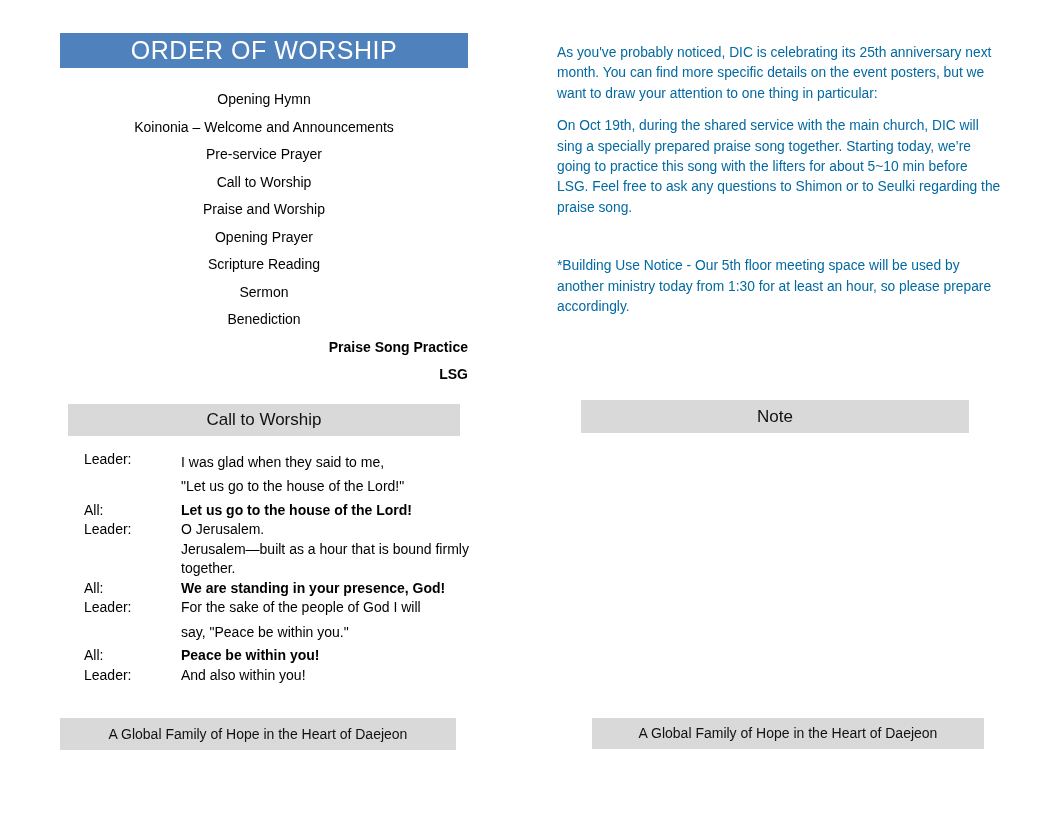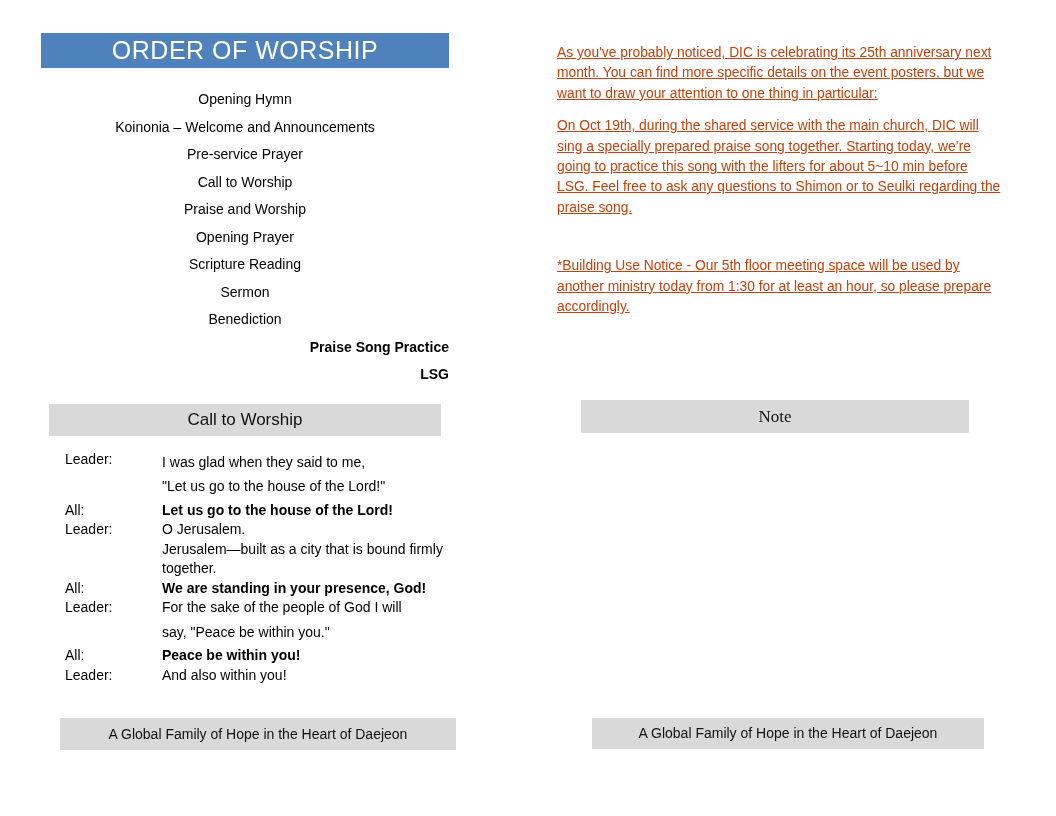--- a/index.html
+++ b/index.html
@@ -1,21 +1,21 @@
 <!DOCTYPE html>
 <html><head>
 <meta charset="utf-8">
 <style>
   html,body{margin:0;padding:0;}
   body{
     width:1056px;height:816px;background:#ffffff;position:relative;
     font-family:"Liberation Sans", sans-serif;color:#000;overflow:hidden;
   }
   .page-col{position:absolute;top:33px;}
-  #left-page{left:41px;width:408px;}
+  #left-page{left:60px;width:408px;}
   #right-page{left:557px;width:444px;}
   .page-banner{
     height:35px;background:#4F81BD;color:#fff;
     display:flex;align-items:center;justify-content:center;
     font-size:25px;letter-spacing:.5px;
   }
   
   .order-list{margin-top:18px;}
   .order-item{text-align:center;font-size:14px;line-height:27.5px;height:27.5px;}
   .bold{font-weight:bold;text-align:right;}
@@ -26,28 +26,28 @@
   
   .reading{margin-top:14px;margin-left:16px;}
   .rr-row{display:flex;font-size:14px;line-height:19.5px;}
   .rr-speaker{flex:none;width:97px;padding-left:8px;}
   .rr-text{white-space:nowrap;}
   .rr-first .rr-text div{line-height:24px;}
   .rr-row.gap-above{margin-top:3px;}
   .line-extra-gap{margin-top:5px;margin-bottom:4px;}
   
   .announce-heading{margin-top:19px;font-size:14px;font-weight:bold;color:#111;}
-  .announce-par{margin-top:10px;font-size:13.8px;line-height:20.4px;color:#c2410c;text-decoration:underline;}
+  .announce-par{margin-top:10px;font-size:13.8px;line-height:20.4px;color:#0369a1;}
   .announce-par.second{margin-top:12px;}
   .announce-par.notice{margin-top:38px;}
   
   .gray-bar{
     position:absolute;background:#D9D9D9;text-align:center;color:#111;
   }
-  #note-banner{left:581px;top:400px;width:388px;height:33px;line-height:33px;font-size:17px;font-family:Liberation Serif, serif;}
+  #note-banner{left:581px;top:400px;width:388px;height:33px;line-height:33px;font-size:17px;}
   #footer-left{left:60px;top:718px;width:396px;height:32px;line-height:32px;font-size:14px;}
   #footer-right{left:592px;top:718px;width:392px;height:31px;line-height:31px;font-size:14px;}
 </style>
 </head>
 <body>
 
 <div class="page-col" id="left-page">
   <div class="page-banner">
     <span>ORDER OF WORSHIP</span>
   </div>
@@ -81,21 +81,21 @@
     <div class="rr-row gap-above">
       <div class="rr-speaker">All:</div>
       <div class="rr-text bold">
         <div>Let us go to the house of the Lord!</div>
       </div>
     </div>
     <div class="rr-row">
       <div class="rr-speaker">Leader:</div>
       <div class="rr-text">
         <div>O Jerusalem.</div>
-        <div>Jerusalem—built as a city that is bound firmly</div>
+        <div>Jerusalem—built as a hour that is bound firmly</div>
         <div>together.</div>
       </div>
     </div>
     <div class="rr-row">
       <div class="rr-speaker">All:</div>
       <div class="rr-text bold">
         <div>We are standing in your presence, God!</div>
       </div>
     </div>
     <div class="rr-row">

